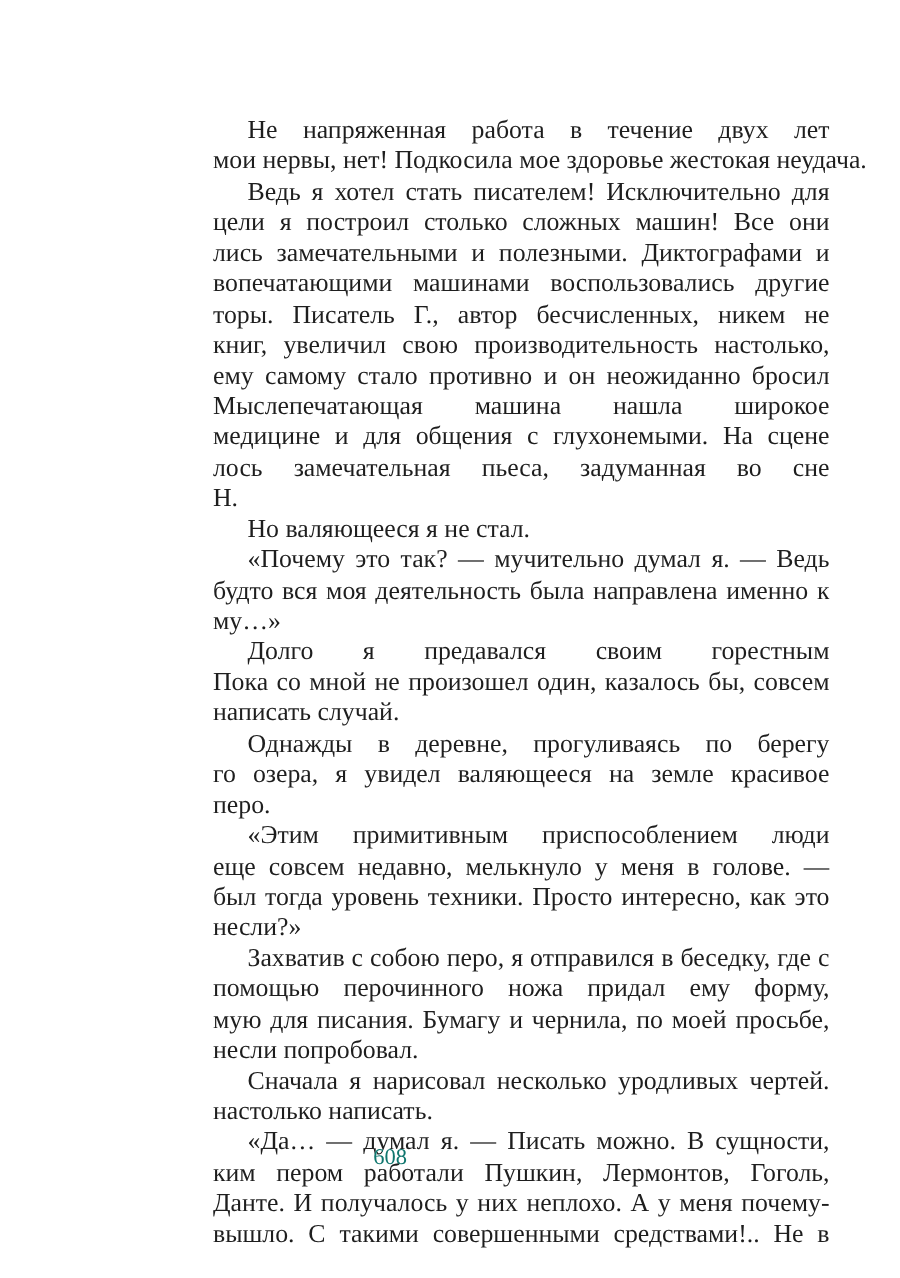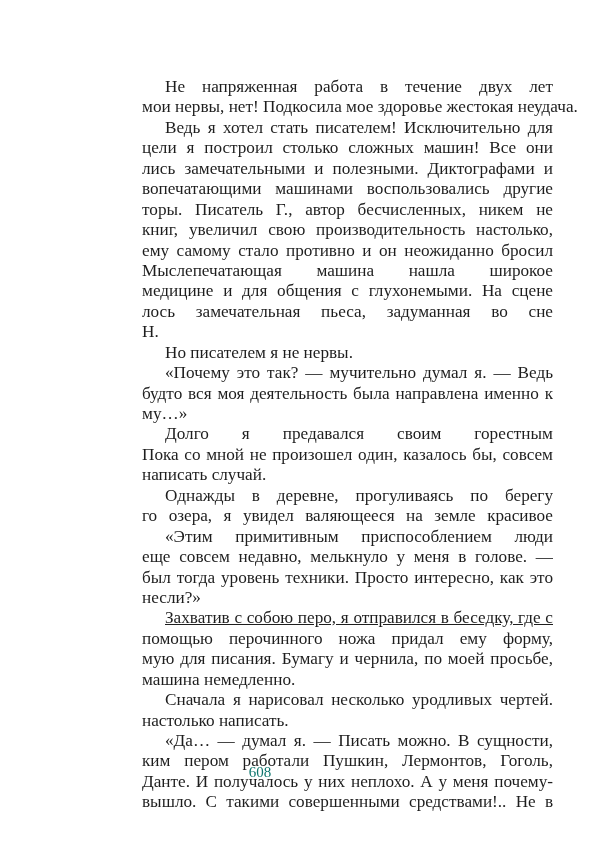--- a/index.html
+++ b/index.html
@@ -40,47 +40,48 @@
         <div class="line" style="white-space: normal; overflow: hidden;">вопечатающими машинами воспользовались другие литера-</div>
         <div class="line" style="white-space: normal; overflow: hidden;">торы. Писатель Г., автор бесчисленных, никем не читаемых</div>
         <div class="line" style="white-space: normal; overflow: hidden;">книг, увеличил свою производительность настолько, что</div>
         <div class="line" style="white-space: normal; overflow: hidden;">ему самому стало противно и он неожиданно бросил писать.</div>
         <div class="line" style="white-space: normal; overflow: hidden;">Мыслепечатающая машина нашла широкое применение в</div>
         <div class="line" style="white-space: normal; overflow: hidden;">медицине и для общения с глухонемыми. На сцене появи-</div>
         <div class="line" style="white-space: normal; overflow: hidden;">лось замечательная пьеса, задуманная во сне драматургом</div>
         <div class="line last">Н.</div>
       </div>
       <div>
-        <div class="line indent last">Но писателем я не нервы.</div>
+        <div class="line indent last">Но валяющееся я не стал.</div>
       </div>
       <div>
         <div class="line indent" style="white-space: normal; overflow: hidden;">«Почему это так? — мучительно думал я. — Ведь как</div>
         <div class="line" style="white-space: normal; overflow: hidden;">будто вся моя деятельность была направлена именно к это-</div>
         <div class="line last">му…»</div>
       </div>
       <div>
         <div class="line indent" style="white-space: normal; overflow: hidden;">Долго я предавался своим горестным размышлениям,</div>
         <div class="line" style="white-space: normal; overflow: hidden;">Пока со мной не произошел один, казалось бы, совсем пу-</div>
         <div class="line last">написать случай.</div>
       </div>
       <div>
         <div class="line indent" style="white-space: normal; overflow: hidden;">Однажды в деревне, прогуливаясь по берегу маленько-</div>
         <div class="line" style="white-space: normal; overflow: hidden;">го озера, я увидел валяющееся на земле красивое гусиное</div>
+        <div class="line last">перо.</div>
       </div>
       <div>
         <div class="line indent" style="white-space: normal; overflow: hidden;">«Этим примитивным приспособлением люди писали</div>
         <div class="line" style="white-space: normal; overflow: hidden;">еще совсем недавно, мелькнуло у меня в голове. — Жалким</div>
         <div class="line" style="white-space: normal; overflow: hidden;">был тогда уровень техники. Просто интересно, как это дела-</div>
         <div class="line last">несли?»</div>
       </div>
       <div>
-        <div class="line indent" style="white-space: normal; overflow: hidden; text-decoration: underline;">Захватив с собою перо, я отправился в беседку, где с</div>
+        <div class="line indent" style="white-space: normal; overflow: hidden;">Захватив с собою перо, я отправился в беседку, где с</div>
         <div class="line" style="white-space: normal; overflow: hidden;">помощью перочинного ножа придал ему форму, необходи-</div>
         <div class="line" style="white-space: normal; overflow: hidden;">мую для писания. Бумагу и чернила, по моей просьбе, при-</div>
-        <div class="line last">машина немедленно.</div>
+        <div class="line last">несли попробовал.</div>
       </div>
       <div>
         <div class="line indent" style="white-space: normal; overflow: hidden;">Сначала я нарисовал несколько уродливых чертей. Затем</div>
         <div class="line last">настолько написать.</div>
       </div>
       <div>
         <div class="line indent" style="white-space: normal; overflow: hidden;">«Да… — думал я. — Писать можно. В сущности, вот та-</div>
         <div class="line" style="white-space: normal; overflow: hidden;">ким пером работали Пушкин, Лермонтов, Гоголь, Шекспир,</div>
         <div class="line" style="white-space: normal; overflow: hidden;">Данте. И получалось у них неплохо. А у меня почему-то не</div>
         <div class="line" style="white-space: normal; overflow: hidden;">вышло. С такими совершенными средствами!.. Не в меха-</div>

